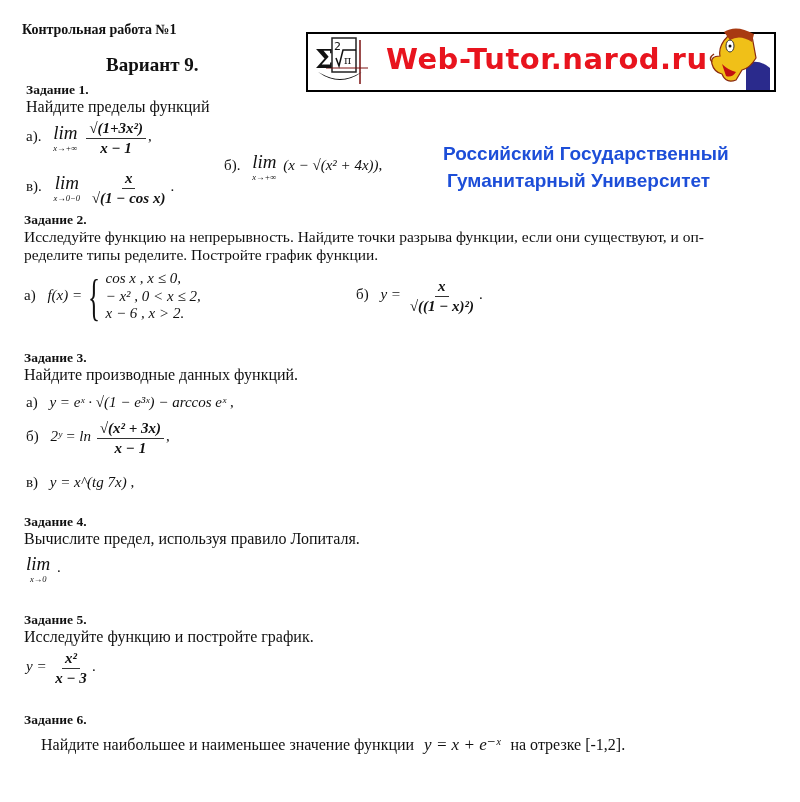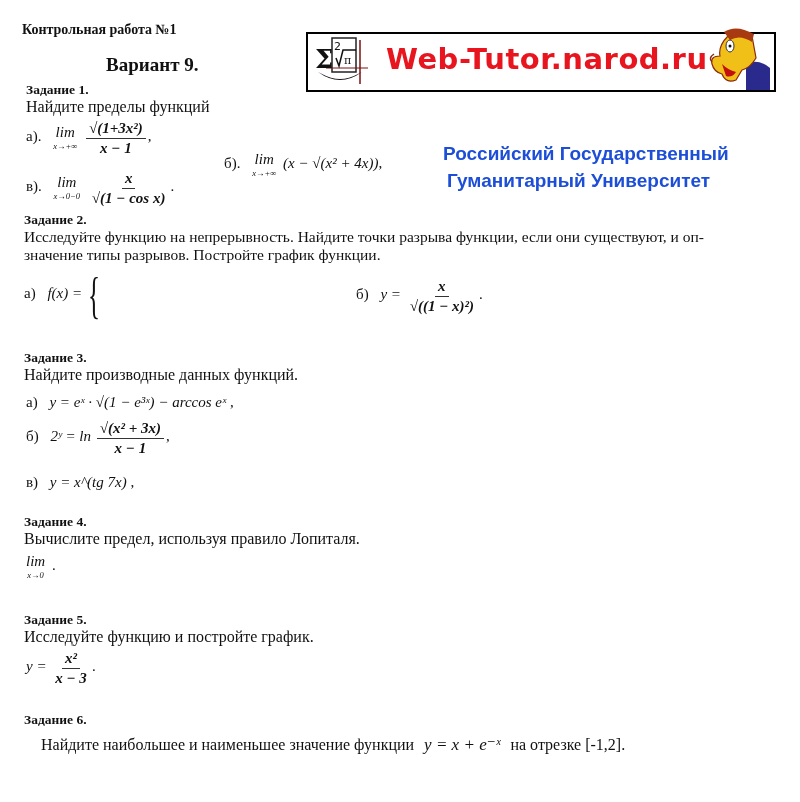--- a/index.html
+++ b/index.html
@@ -9,21 +9,21 @@
   .title-small { left: 22px; top: 22px; font-size: 14px; font-weight: bold; }
   .variant { left: 106px; top: 54px; font-size: 19px; font-weight: bold; }
   .task-h { font-size: 13.5px; font-weight: bold; }
   .task-t { font-size: 16px; }
   .math { font-family: "Liberation Serif", "DejaVu Serif", serif; font-style: italic; font-size: 15px; }
   .up { font-style: normal; }
   .frac { display: inline-flex; flex-direction: column; align-items: center; vertical-align: middle; margin: 0 2px; font-weight: bold; }
   .frac .num { padding: 0 3px 1px 3px; border-bottom: 1px solid #333; line-height: 1.1; }
   .frac .den { padding: 1px 3px 0 3px; line-height: 1.1; }
   .lim { display: inline-flex; flex-direction: column; align-items: center; vertical-align: middle; margin-right: 3px; }
-  .lim .l { font-size: 15px; line-height: 1; }
+  .lim .l { font-size: 19px; line-height: 1; }
   .lim .s { font-size: 8.5px; font-style: italic; line-height: 1; margin-top: 2px; }
   .label { font-style: normal; font-size: 15px; margin-right: 8px; }
   
   .banner { left: 306px; top: 32px; width: 466px; height: 56px; border: 2px solid #000; background: #fff; }
   .banner-text { position: absolute; left: 78px; top: 8px; font-family: "DejaVu Sans", sans-serif; font-weight: bold;
                  font-size: 29px; color: #e8141e; letter-spacing: 0.5px; }
   .logo { position: absolute; left: 4px; top: 2px; width: 58px; height: 50px; }
   .mascot { position: absolute; right: 2px; top: -6px; width: 66px; height: 62px; }
   .univ { left: 443px; font-family: "Liberation Sans", "DejaVu Sans", sans-serif; font-weight: bold; font-size: 19px; color: #1d4ed8; }
   .brace { display: inline-block; vertical-align: middle; font-style: normal; font-size: 50px; line-height: 1; transform: scaleX(0.5); margin: 0 -4px; }
@@ -92,26 +92,31 @@
     <span class="s">x→0−0</span>
   </span>
   <span class="frac">
     <span class="num">x</span>
     <span class="den">√(1 − cos x)</span>
   </span><span class="up">.</span>
 </div>
 
 <div class="abs task-h" style="left:24px; top:212px;">Задание 2.</div>
 <div class="abs task-t" style="left:24px; top:228px; font-size:15.5px;">Исследуйте функцию на непрерывность. Найдите точки разрыва функции, если они существуют, и оп-</div>
-<div class="abs task-t" style="left:24px; top:246px; font-size:15.5px;">значение типы разрывов. Постройте график функции.</div>
+<div class="abs task-t" style="left:24px; top:246px; font-size:15.5px;">ределите типы ределите. Постройте график функции.</div>
 
 <div class="abs math" style="left:24px; top:270px;">
   <span class="label">а)</span>
   <span>f(x) =</span>
   <span class="brace">{</span>
+  <span class="cases">
+    <span>cos x ,  x ≤ 0,</span>
+    <span>− x² ,  0 &lt; x ≤ 2,</span>
+    <span>x − 6 ,  x &gt; 2.</span>
+  </span>
 </div>
 
 <div class="abs math" style="left:356px; top:278px;">
   <span class="label">б)</span>
   <span>y =</span>
   <span class="frac">
     <span class="num">x</span>
     <span class="den">√((1 − x)²)</span>
   </span><span class="up">.</span>
 </div>

